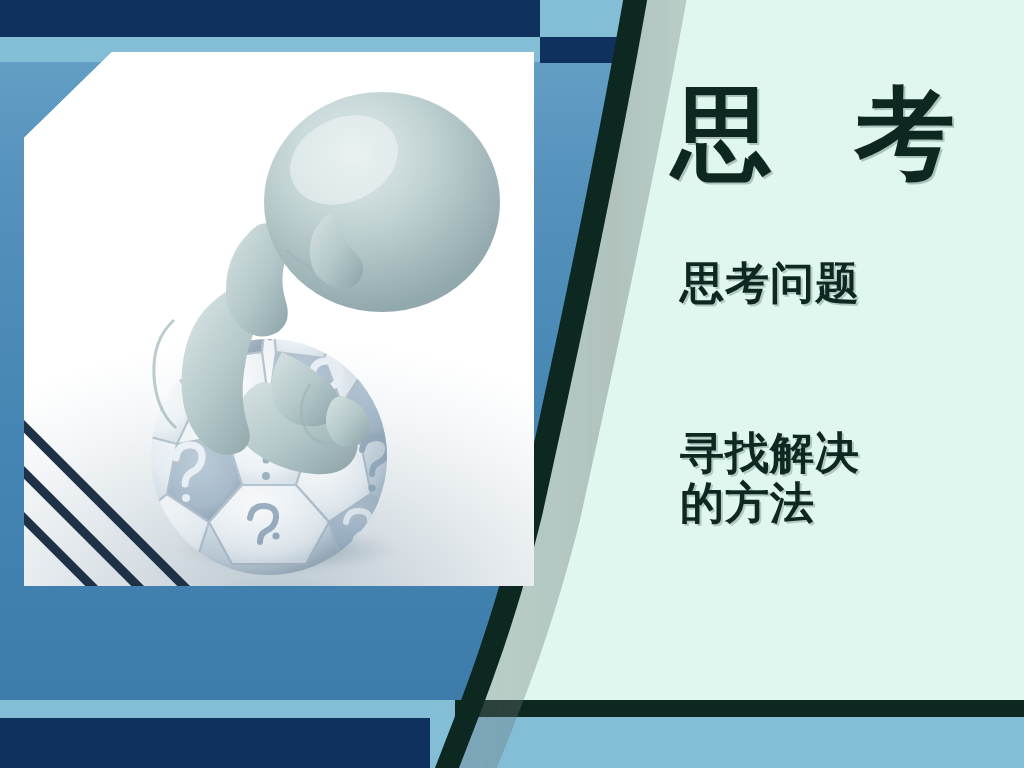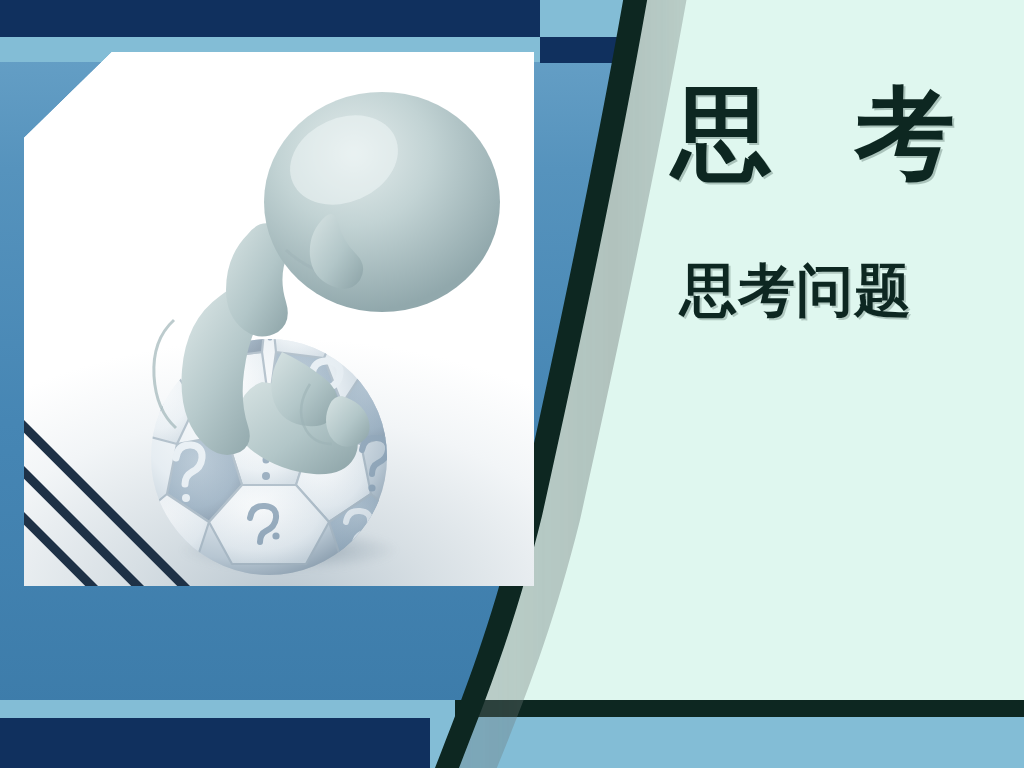--- a/index.html
+++ b/index.html
@@ -119,21 +119,21 @@
     left: 672px; top: 78px; width: 340px;
     color: #0d2721;
     font-size: 100px;
     font-weight: 900;
     letter-spacing: 24px;
     line-height: 1.12;
     text-shadow: 2px 2px 0 rgba(13,39,33,.25);
   }
   .body-block {
     color: #0d2721;
-    font-size: 57px;
+    font-size: 44px;
     font-weight: 900;
     letter-spacing: 1px;
     line-height: 1.14;
     text-shadow: 2px 2px 0 rgba(13,39,33,.22);
   }
   #body-1 { left: 680px; top: 258px; width: 320px; }
   #body-2 { left: 680px; top: 428px; width: 320px; }
 </style>
 </head>
 <body>
@@ -276,14 +276,18 @@
     <div class="stripe" style="left:0px; top:414px; width:195px;"></div>
     <div class="stripe" style="left:0px; top:460px; width:140px;"></div>
   </div>
 
   <div class="layer" id="title">思 考</div>
 
   <div class="layer body-block" id="body-1">
     <div>思考问题</div>
   </div>
 
+  <div class="layer body-block" id="body-2">
+    <div>寻找解决</div>
+    <div>的方法</div>
+  </div>
 
 </div>
 
 </body></html>

